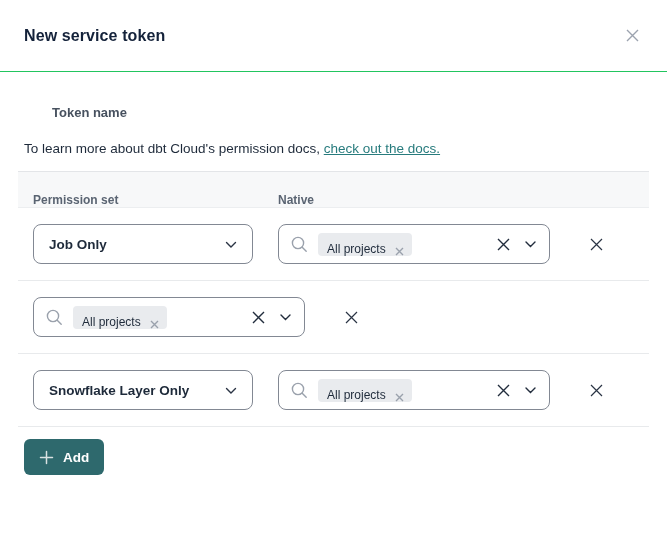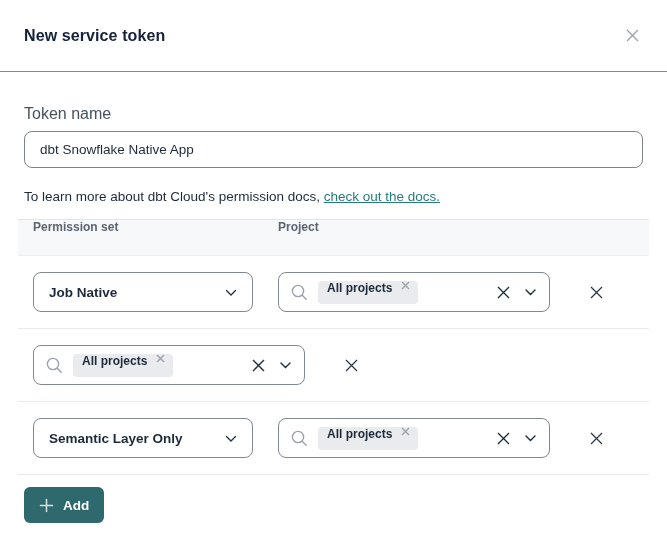--- a/index.html
+++ b/index.html
@@ -33,23 +33,24 @@
     cursor: pointer;
     padding: 4px;
     line-height: 0;
   }
 
   
   .modal-body { padding: 0 24px; }
 
   .field-label {
     margin-top: 33px;
-    font-size: 16px;
-    font-weight: normal;
+    font-size: 13px;
+    font-weight: bold;
     color: #47515f;
+    margin-left: 28px;
   }
   .text-input {
     margin-top: 8px;
     width: 100%;
     height: 37px;
     border: 1px solid #7d838d;
     border-radius: 8px;
     padding: 0 15px;
     font-family: "Liberation Sans", sans-serif;
     font-size: 13.5px;
@@ -69,21 +70,21 @@
     cursor: pointer;
     text-align: center;
   }
 
   
   .perm-table {
     margin: 15px -6px 0 -6px; 
   }
   .table-header {
     display: flex;
-    align-items: flex-start;
+    align-items: flex-end;
     height: 37px;
     background: #f7f8f9;
     border-top: 1px solid #e3e5e8;
     border-bottom: 1px solid #eceef0;
     font-size: 12px;
     font-weight: bold;
     color: #5a6472;
   }
   .col-permission { width: 260px; padding-left: 15px; }
   .col-project { flex: 1; }
@@ -120,29 +121,28 @@
     border-radius: 8px;
     background: #fff;
     display: flex;
     align-items: center;
     padding: 0 13px 0 11px;
     cursor: text;
   }
   .search-icon { line-height: 0; margin-right: 9px; }
   .chip {
     display: flex;
-    align-items: flex-start;
+    align-items: flex-end;
     height: 23px;
     background: #e9ebee;
     border-radius: 4px;
     padding: 0 8px 0 9px;
     font-size: 12px;
     color: #1e2a3a;
     white-space: nowrap;
-    font-weight: bold;
   }
   .chip-remove {
     margin-left: 9px;
     line-height: 0;
     cursor: pointer;
   }
   .select-spacer { flex: 1; }
   .clear-btn { line-height: 0; cursor: pointer; margin-right: 14px; }
   .chevron-btn { line-height: 0; cursor: pointer; }
 
@@ -186,34 +186,33 @@
         <svg width="17" height="17" viewBox="0 0 17 17">
             <path d="M3 3 L14 14 M14 3 L3 14" stroke="#9ca3af" stroke-width="1.4" fill="none"></path>
           </svg>
       </span>
     </button>
   </div>
 
   <div class="modal-body">
 
     <div class="field-label">Token name</div>
-    <input class="text-input" type="text" value="dbt Snowflake Native App" style="">
 
     <div class="docs-line"><span>To learn more about dbt Cloud's permission docs, </span><a class="docs-link">check out the docs.</a></div>
 
     <div class="perm-table">
 
       <div class="table-header">
         <div class="col-permission">Permission set</div>
-        <div class="col-project">Project</div>
+        <div class="col-project">Native</div>
       </div>
 
       <div class="table-row">
         <div class="select-permission">
-          <span>Job Native</span>
+          <span>Job Only</span>
           <span>
             <svg width="12" height="8" viewBox="0 0 12 8">
                 <path d="M1.5 1.5 L6 6 L10.5 1.5" stroke="#2a3444" stroke-width="1.4" fill="none" stroke-linecap="round"></path>
               </svg>
           </span>
         </div>
         <div class="select-project">
           <span class="search-icon">
             <svg width="19" height="19" viewBox="0 0 19 19">
                 <circle cx="8" cy="8" r="5.6" stroke="#9aa1ac" stroke-width="1.4" fill="none"></circle>
@@ -281,21 +280,21 @@
           <span>
             <svg width="15" height="15" viewBox="0 0 15 15">
                 <path d="M2 2 L13 13 M13 2 L2 13" stroke="#2a3444" stroke-width="1.2" fill="none"></path>
               </svg>
           </span>
         </button>
       </div>
 
       <div class="table-row">
         <div class="select-permission">
-          <span>Semantic Layer Only</span>
+          <span>Snowflake Layer Only</span>
           <span>
             <svg width="12" height="8" viewBox="0 0 12 8">
                 <path d="M1.5 1.5 L6 6 L10.5 1.5" stroke="#2a3444" stroke-width="1.4" fill="none" stroke-linecap="round"></path>
               </svg>
           </span>
         </div>
         <div class="select-project">
           <span class="search-icon">
             <svg width="19" height="19" viewBox="0 0 19 19">
                 <circle cx="8" cy="8" r="5.6" stroke="#9aa1ac" stroke-width="1.4" fill="none"></circle>

